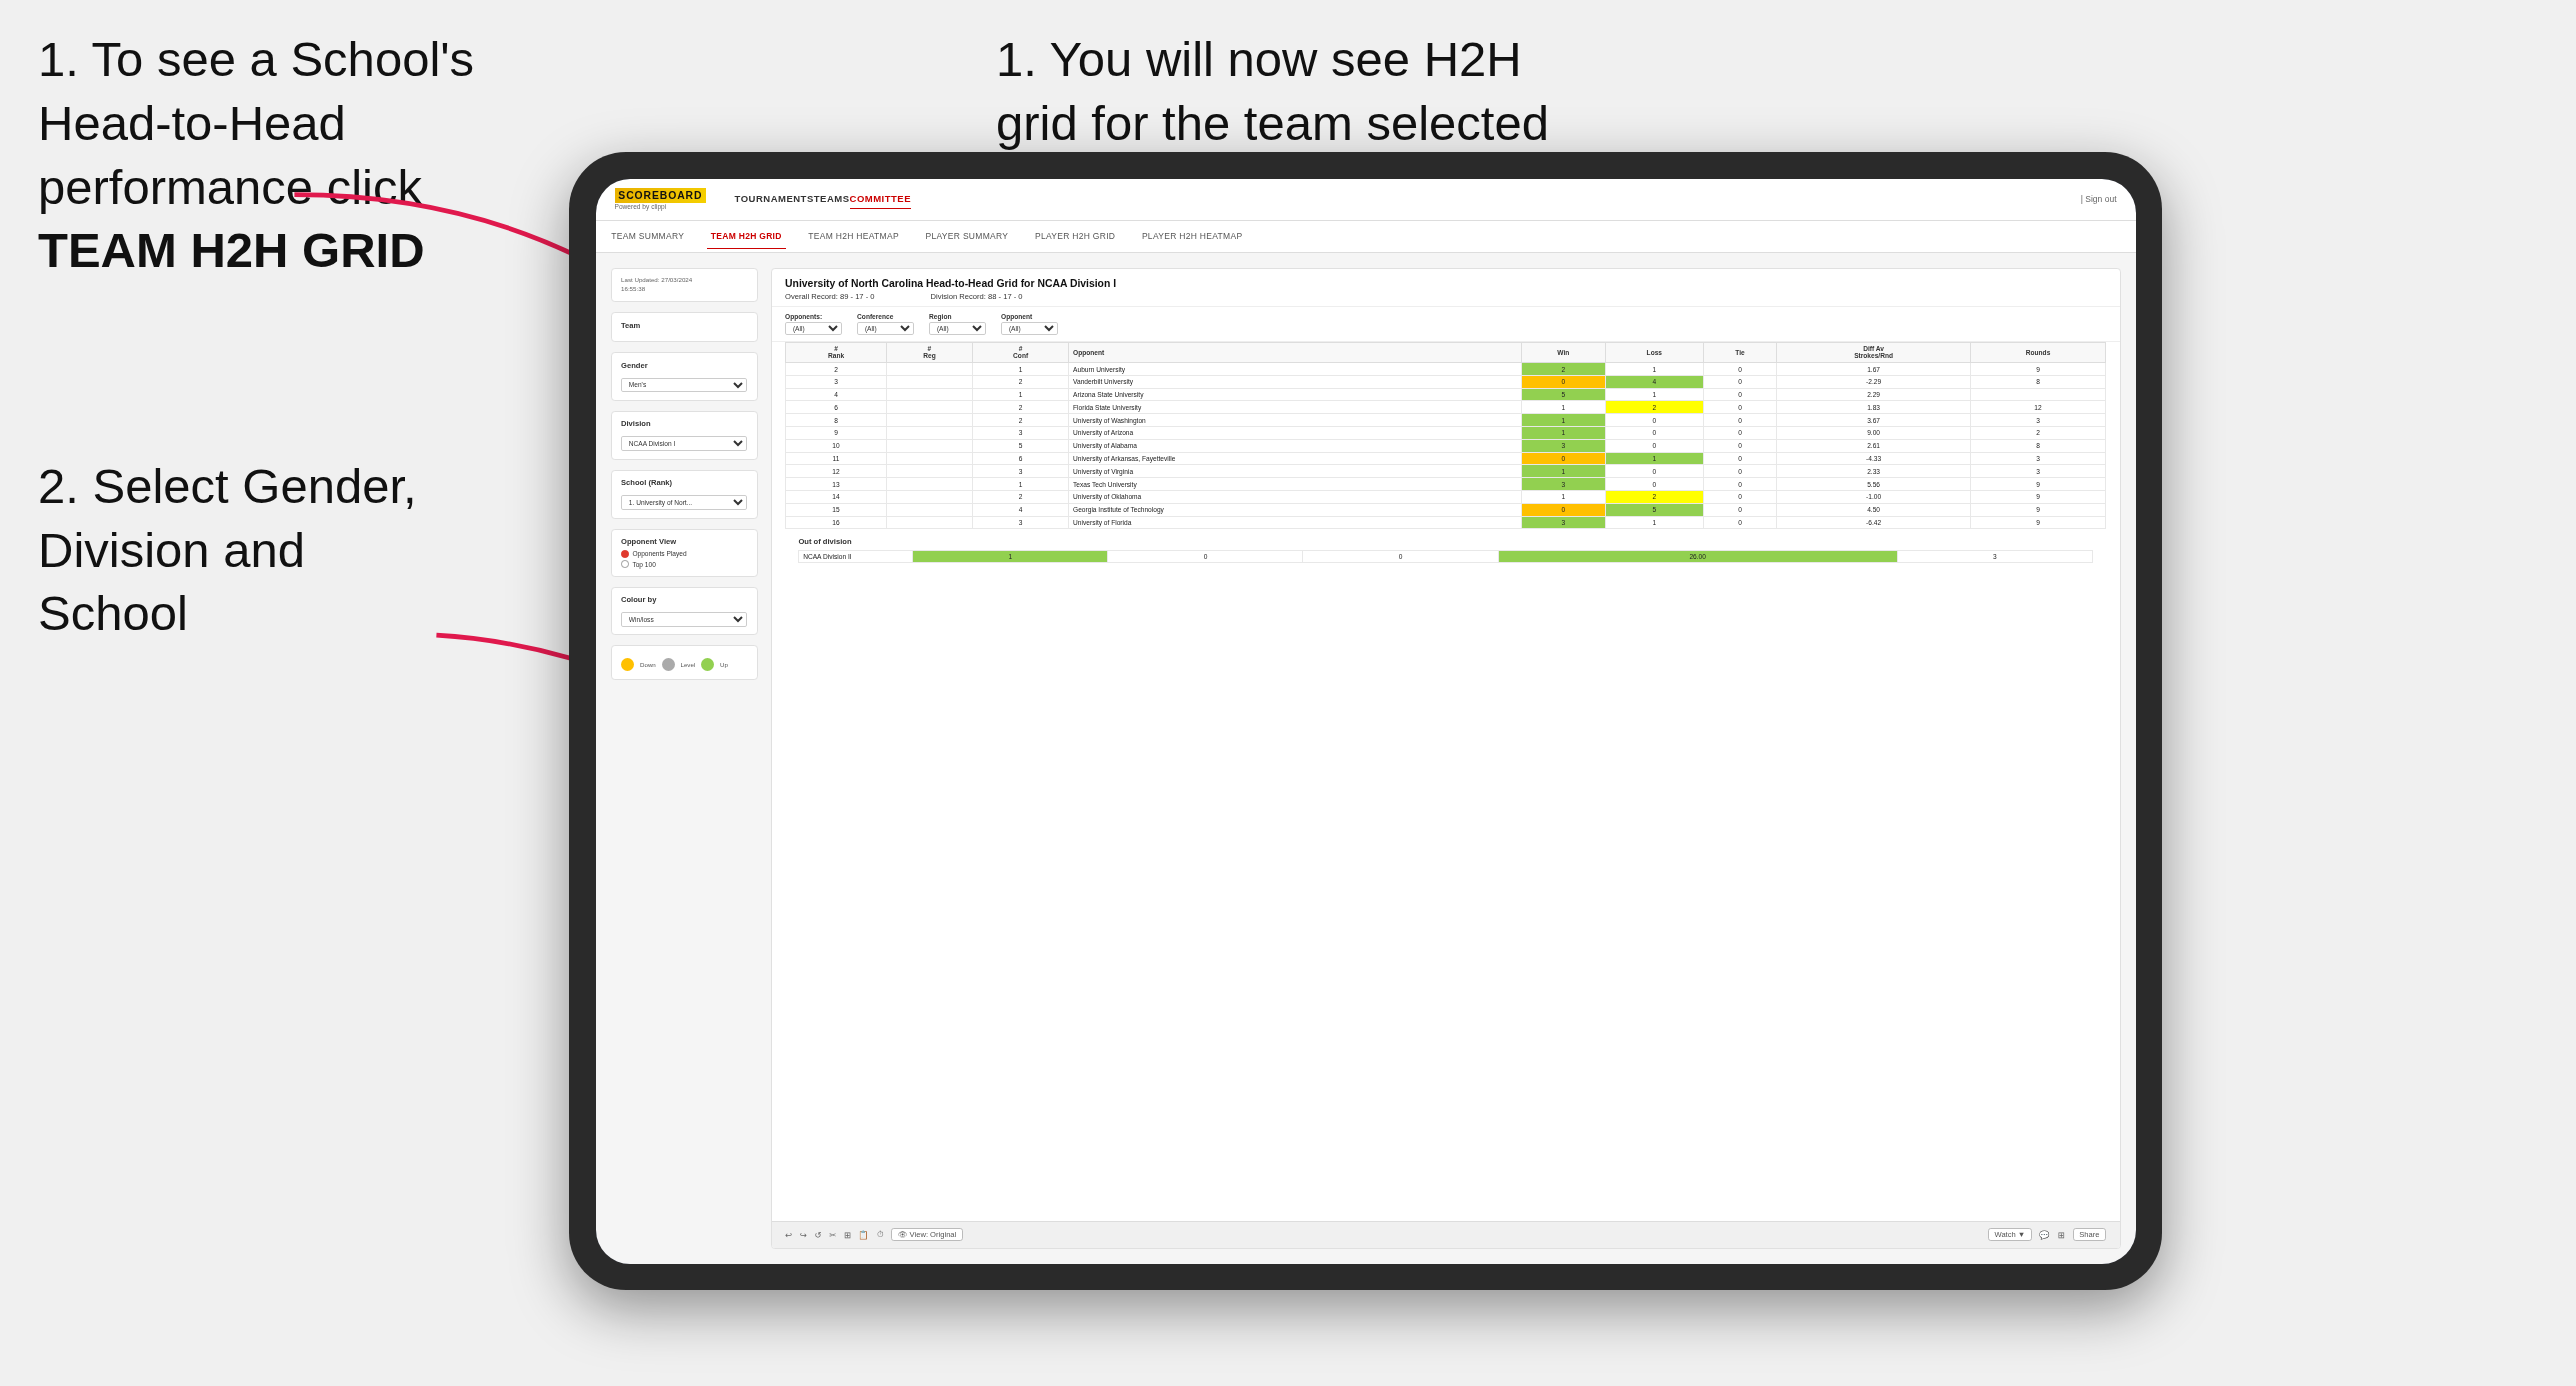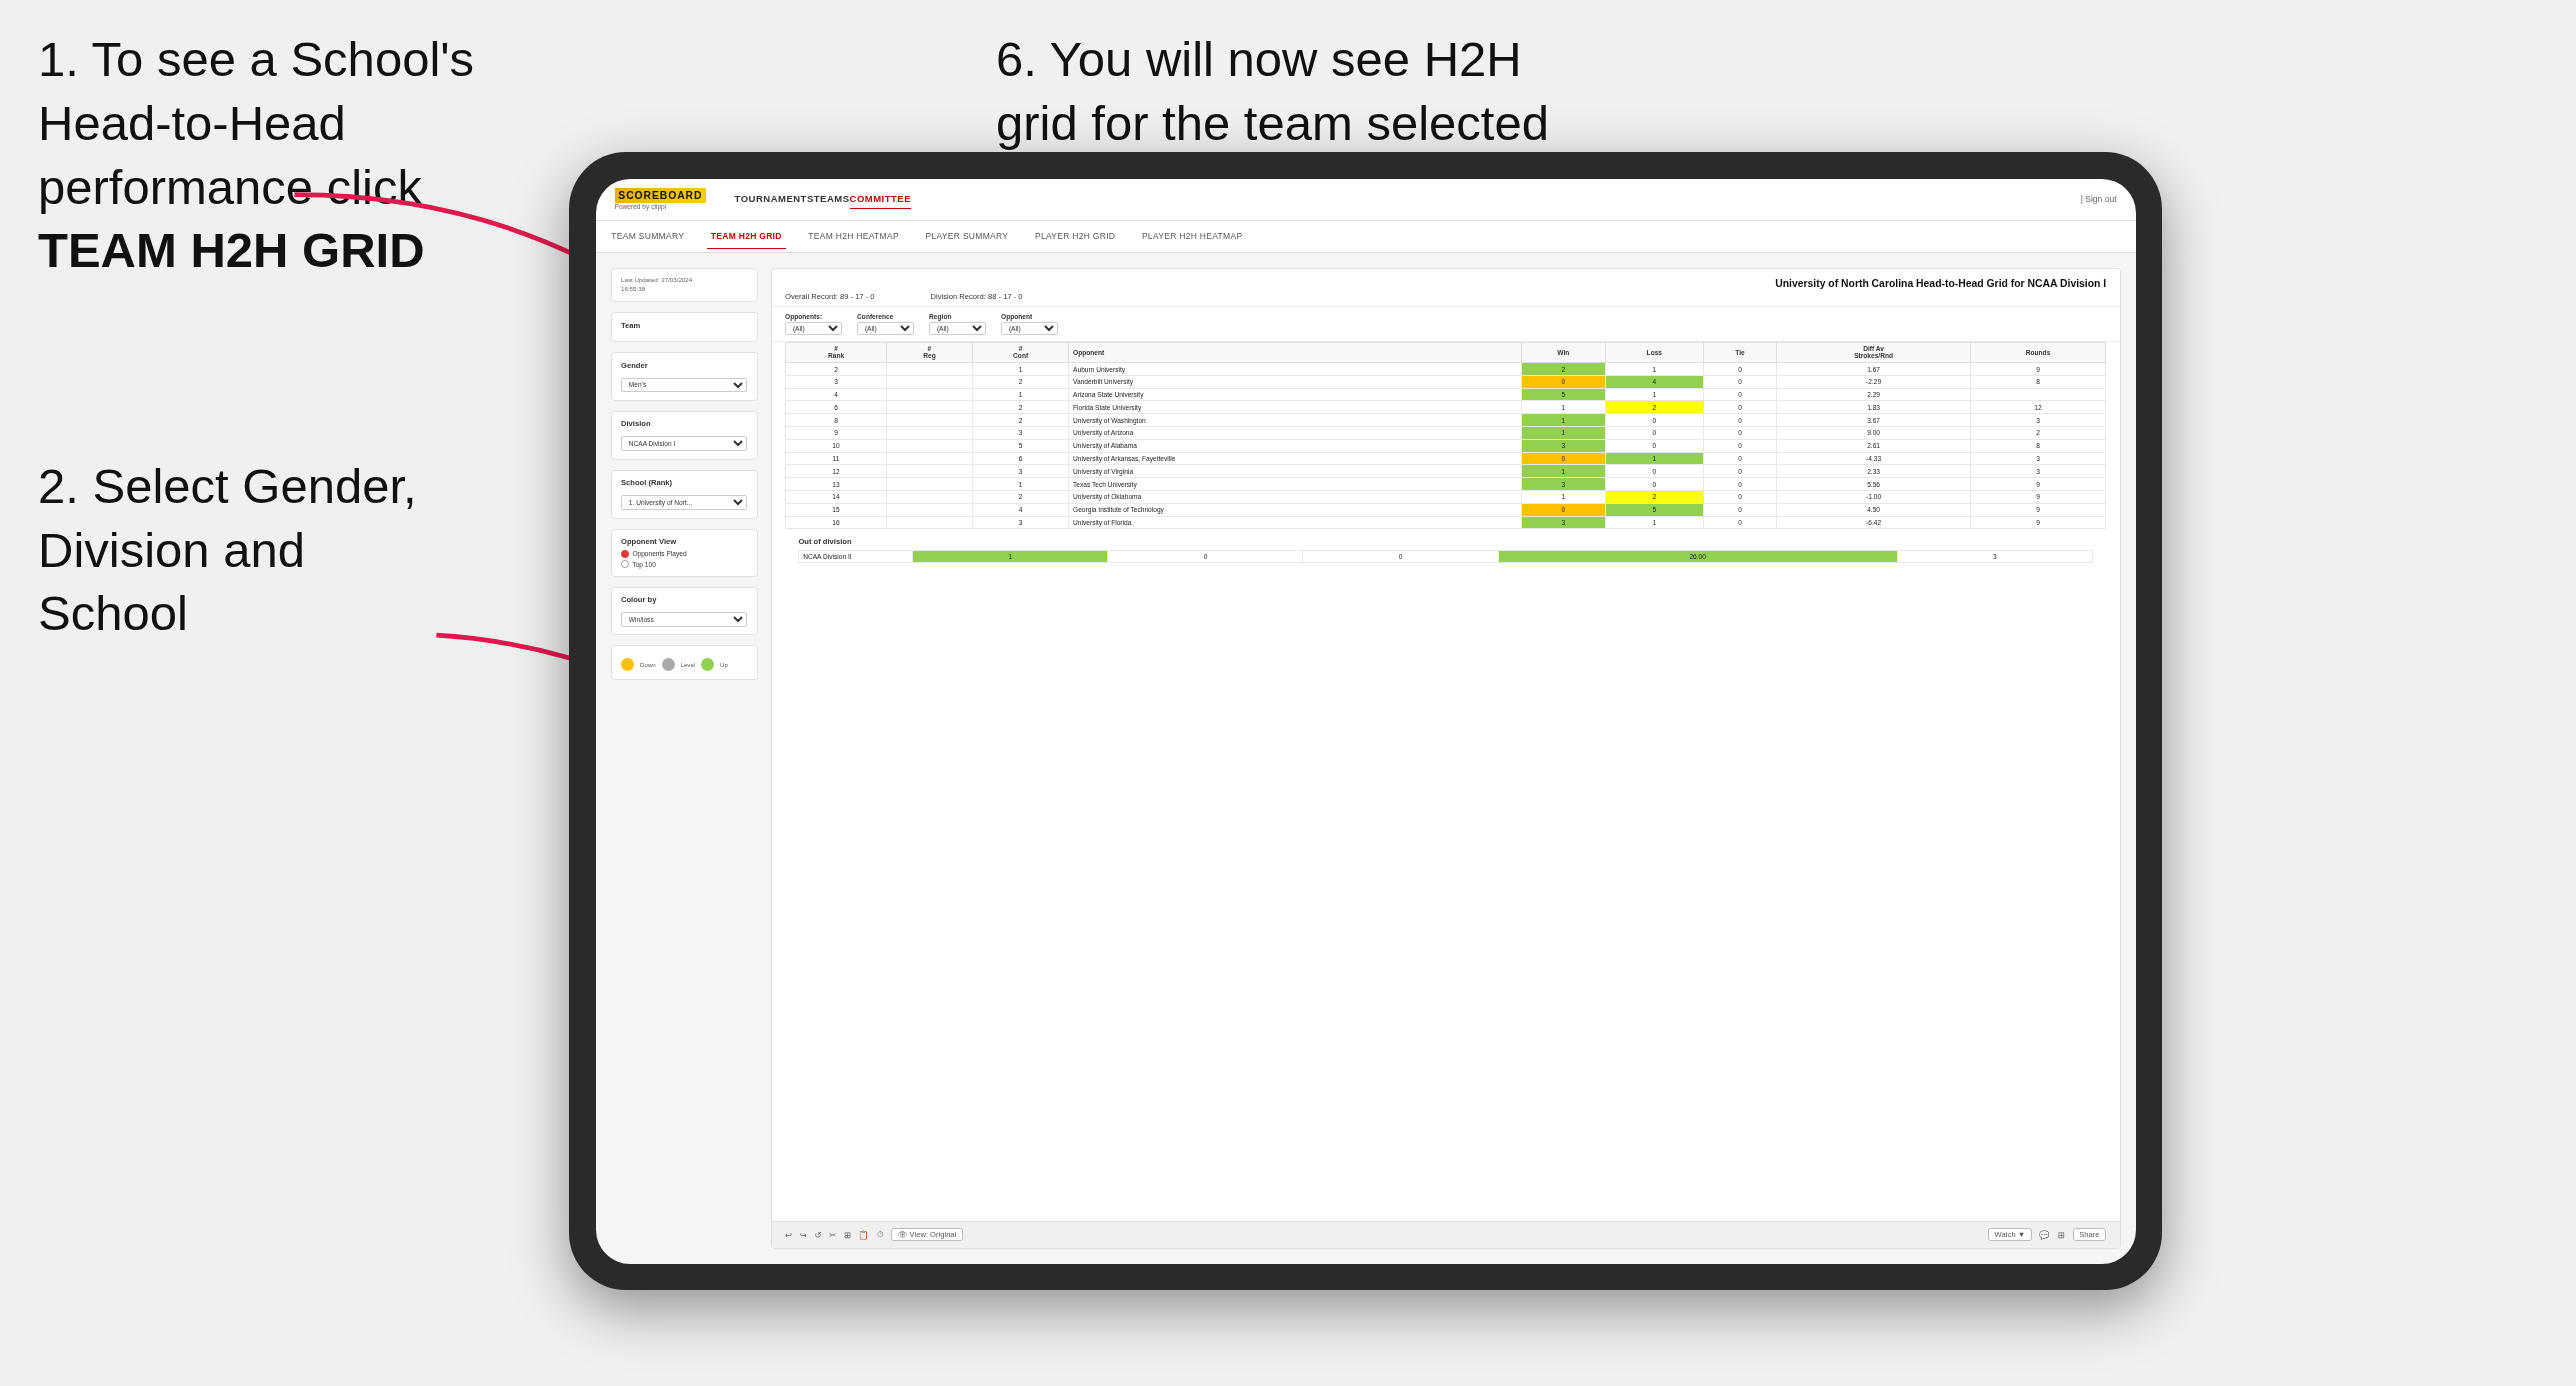--- a/index.html
+++ b/index.html
@@ -252,21 +252,20 @@
       border-radius: 3.8px;
       border: 0.9px solid #e0e0e0;
       overflow: hidden;
       display: flex;
       flex-direction: column;
     }
 
     .grid-header {
       padding: 9.5px 13.3px 5.7px;
       border-bottom: 0.9px solid #eee;
-      text-align: right;
     }
 
     .grid-title {
       font-size: 10.4px;
       font-weight: 700;
       color: #111;
       margin-bottom: 2.8px;
     }
 
     .grid-records {
@@ -402,21 +401,21 @@
   <span>1. To see a School's Head-to-Head performance click</span>
   <br>
   <strong>TEAM H2H GRID</strong>
 </div>
 
 <div class="instruction-2">
   <span>2. Select Gender,<br>Division and<br>School</span>
 </div>
 
 <div class="instruction-3">
-  <span>6. You will now see H2H grid for the team selected</span>
+  <span>1. You will now see H2H grid for the team selected</span>
 </div>
 
 <svg class="arrow-svg" style="position:absolute;top:185px;left:247px;width:474px;height:190px;pointer-events:none;" viewBox="0 0 500 200" width="474" height="190">
   <defs>
     <marker id="arrowhead1" markerWidth="10" markerHeight="7" refX="10" refY="3.5" orient="auto">
       <polygon points="0 0, 10 3.5, 0 7" fill="#e0194d"></polygon>
     </marker>
   </defs>
   <path d="M 50 10 Q 300 10 480 160" stroke="#e0194d" stroke-width="5" fill="none" marker-end="url(#arrowhead1)"></path>
 </svg>

